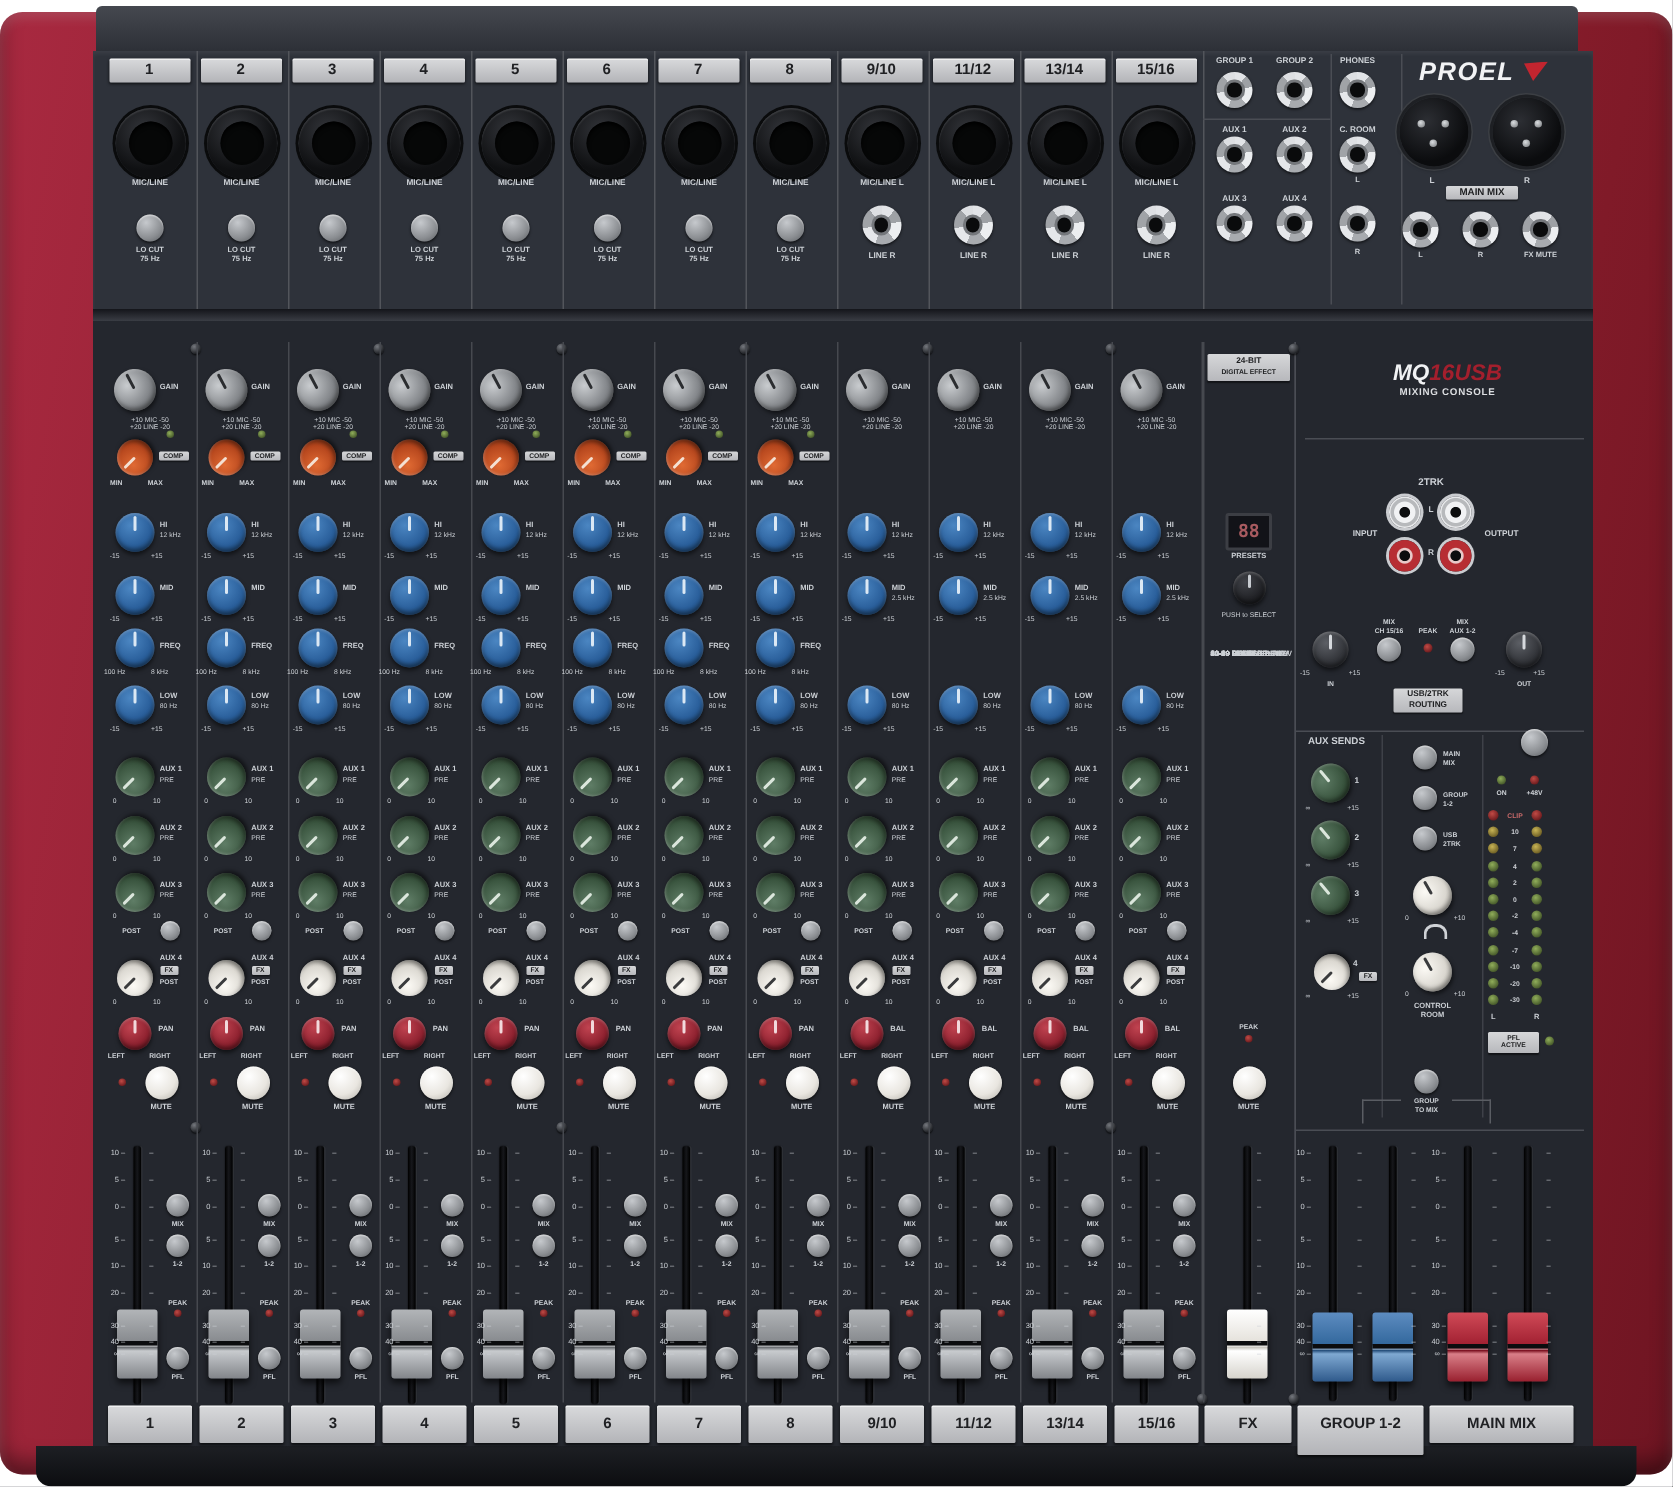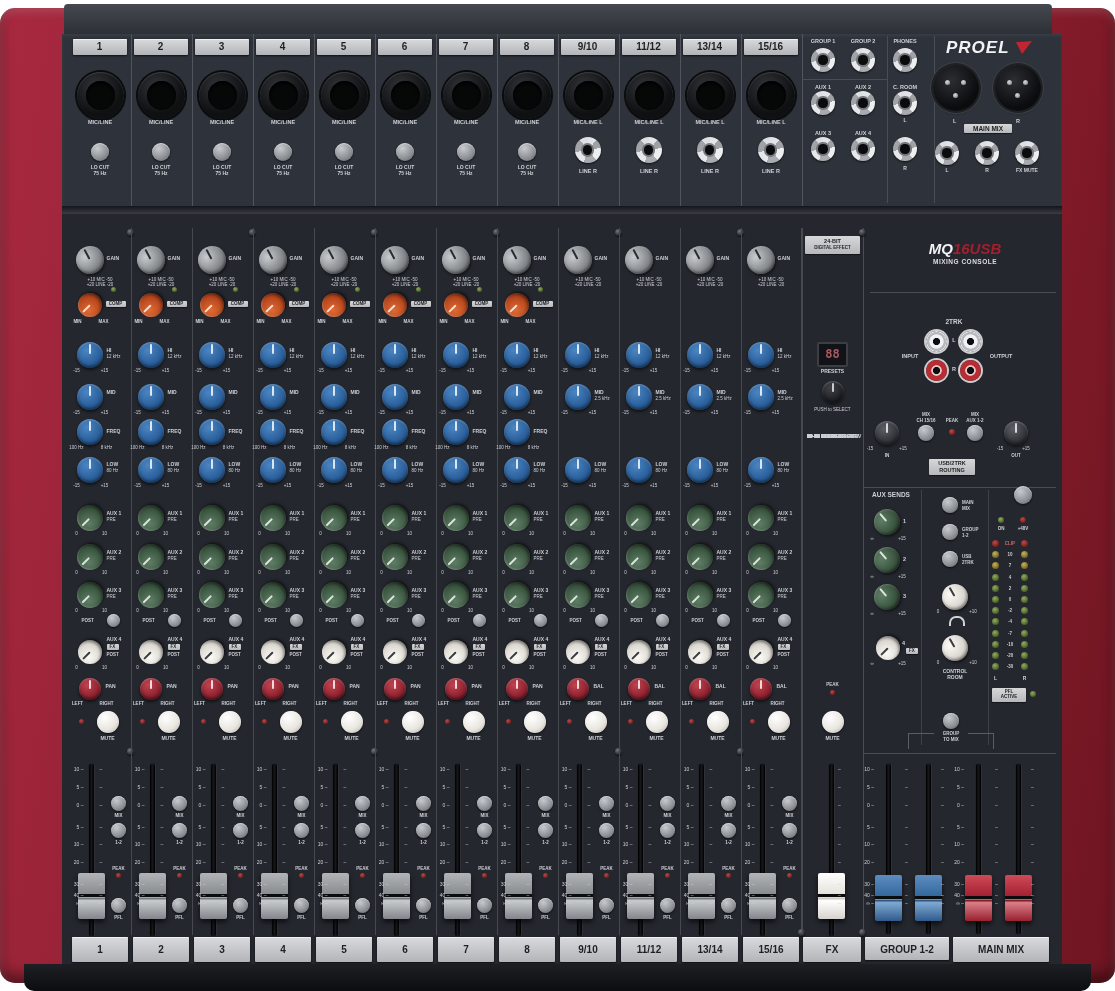--- a/index.html
+++ b/index.html
@@ -483,21 +483,21 @@
     <div class="trk" style="left:976px;top:764px;height:170px"></div>
     <div class="trk" style="left:1016px;top:764px;height:170px"></div>
     <div class="cap bl" style="left:875px;top:875px"></div>
     <div class="cap bl" style="left:915px;top:875px"></div>
     <div class="cap rd" style="left:965px;top:875px"></div>
     <div class="cap rd" style="left:1005px;top:875px"></div>
   </div>
 
   <div id="bottom-labels">
     <div class="chb f10" style="left:803px;top:937px;width:58px;height:25px;line-height:25px">FX</div>
-    <div class="chb f10" style="left:865px;top:937px;width:84px;height:23px;line-height:25px">GROUP 1-2</div>
+    <div class="chb f10" style="left:865px;top:937px;width:84px;height:33px;line-height:25px">GROUP 1-2</div>
     <div class="chb f10" style="left:953px;top:937px;width:96px;height:25px;line-height:25px">MAIN MIX</div>
   <div class="chb f10" style="left: 72px; top: 937px; width: 56px; height: 25px; line-height: 25px; position: absolute;">1</div>
       <div class="chb f10" style="left: 133px; top: 937px; width: 56px; height: 25px; line-height: 25px; position: absolute;">2</div>
       <div class="chb f10" style="left: 194px; top: 937px; width: 56px; height: 25px; line-height: 25px; position: absolute;">3</div>
       <div class="chb f10" style="left: 255px; top: 937px; width: 56px; height: 25px; line-height: 25px; position: absolute;">4</div>
       <div class="chb f10" style="left: 316px; top: 937px; width: 56px; height: 25px; line-height: 25px; position: absolute;">5</div>
       <div class="chb f10" style="left: 377px; top: 937px; width: 56px; height: 25px; line-height: 25px; position: absolute;">6</div>
       <div class="chb f10" style="left: 438px; top: 937px; width: 56px; height: 25px; line-height: 25px; position: absolute;">7</div>
       <div class="chb f10" style="left: 499px; top: 937px; width: 56px; height: 25px; line-height: 25px; position: absolute;">8</div>
       <div class="chb f10" style="left: 560px; top: 937px; width: 56px; height: 25px; line-height: 25px; position: absolute;">9/10</div>

